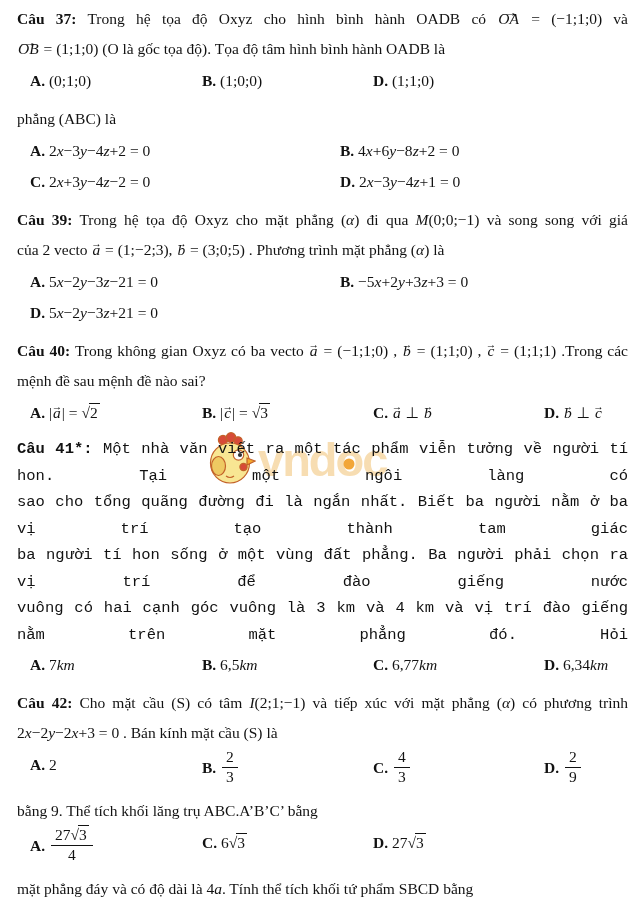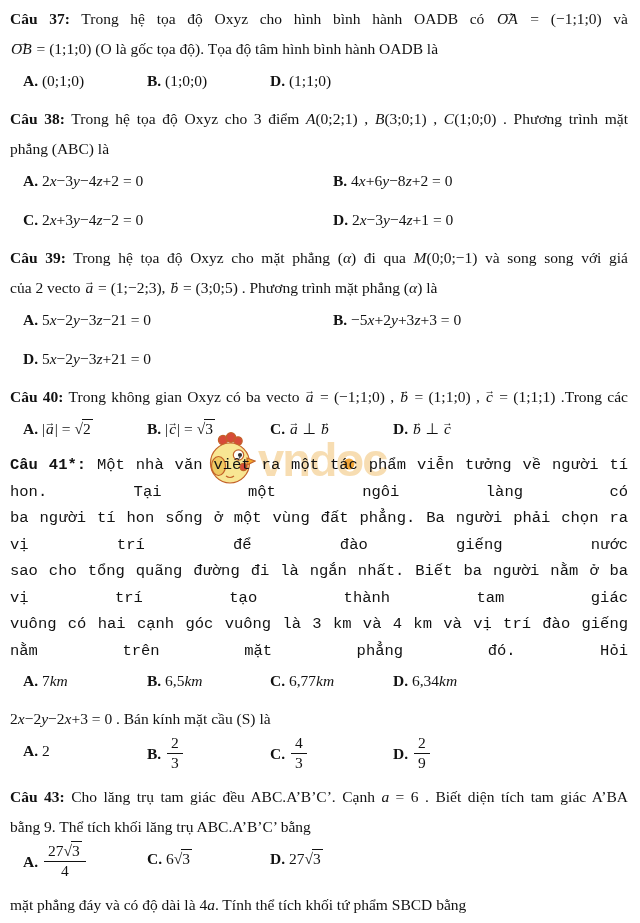--- a/index.html
+++ b/index.html
@@ -2,30 +2,30 @@
 <html style="--wm-text: #f7dcae; --wm-dot: #f2a22e;"><head>
 <meta charset="utf-8">
 <style>
   html,body{margin:0;padding:0;background:#fff;}
   .page{
     position:relative;width:640px;height:923px;background:#fff;overflow:hidden;
     font-family:"Liberation Serif",serif;font-size:15.5px;color:#121212;
     padding:4px 12px 0 10px;box-sizing:border-box;
   }
   .doc{position:relative;z-index:1;}
-  .question{margin-bottom:3px;}
+  .question{margin-bottom:3px;margin-left:7px;}
   .line{line-height:30px;white-space:normal;}
   .q-tight .line{line-height:26.5px;font-family:Liberation Mono, monospace;}
   .line.j{text-align:justify;text-align-last:justify;}
   .bseg{font-weight:bold;}
   .mseg i, .tseg i, .line i{font-style:italic;}
   
   .opt-row{display:grid;padding-left:13px;margin:2px 0 8px;line-height:30px;}
-  .cols4{grid-template-columns:124px 123px 123px 1fr;}
-  .cols2{grid-template-columns:310px 1fr;row-gap:9px;}
+  .cols4{grid-template-columns:124px 123px 123px 1fr;gap:48px;}
+  .cols2{grid-template-columns:310px 1fr;row-gap:1px;}
   .opt .letter{font-weight:bold;}
   
   .vec{position:relative;display:inline-block;font-style:italic;padding:0 1px;}
   .vec .varrow{
     position:absolute;top:-0.62em;left:50%;transform:translateX(-50%);
     font-size:0.66em;font-style:normal;letter-spacing:0;
   }
   .ovec .varrow{transform:translateX(-50%) scaleX(2.2);}
   
   .sqrt{display:inline-block;white-space:nowrap;}
@@ -87,79 +87,79 @@
       <div class="question">
         <div class="line j"><span class="bseg">Câu 37:</span><span class="tseg"> Trong hệ tọa độ Oxyz cho hình bình hành OADB có </span><span class="vec ovec"><span class="varrow">→</span><i>OA</i></span><span class="mseg"> = (−1;1;0)</span><span class="tseg"> và</span></div>
         <div class="line"><span class="vec ovec"><span class="varrow">→</span><i>OB</i></span><span class="mseg"> = (1;1;0)</span><span class="tseg"> (O là gốc tọa độ). Tọa độ tâm hình bình hành OADB là</span></div>
         <div class="opt-row cols4">
           <span class="opt"><b class="letter">A. </b><span class="mseg">(0;1;0)</span></span>
           <span class="opt"><b class="letter">B. </b><span class="mseg">(1;0;0)</span></span>
           <span class="opt"><b class="letter">D. </b><span class="mseg">(1;1;0)</span></span>
         </div>
       </div>
       <div class="question">
-        <div class="line j"><span class="bseg">Câu 38:</span><span class="tseg"> Trong hệ tọa độ Oxyz cho 3 điểm </span><span class="mseg"><i>A</i>(0;2;1) , <i>B</i>(3;0;1) , <i>C</i>(1;0;0)</span><span class="tseg"> . Phương trình mặt</span></div>
         <div class="line"><span class="tseg">phẳng (ABC) là</span></div>
         <div class="opt-row cols2">
           <span class="opt"><b class="letter">A. </b><span class="mseg">2<i>x</i>−3<i>y</i>−4<i>z</i>+2 = 0</span></span>
           <span class="opt"><b class="letter">B. </b><span class="mseg">4<i>x</i>+6<i>y</i>−8<i>z</i>+2 = 0</span></span>
           <span class="opt"><b class="letter">C. </b><span class="mseg">2<i>x</i>+3<i>y</i>−4<i>z</i>−2 = 0</span></span>
           <span class="opt"><b class="letter">D. </b><span class="mseg">2<i>x</i>−3<i>y</i>−4<i>z</i>+1 = 0</span></span>
         </div>
       </div>
       <div class="question">
         <div class="line j"><span class="bseg">Câu 39:</span><span class="tseg"> Trong hệ tọa độ Oxyz cho mặt phẳng </span><span class="mseg">(<i>α</i>)</span><span class="tseg"> đi qua </span><span class="mseg"><i>M</i>(0;0;−1)</span><span class="tseg"> và song song với giá</span></div>
         <div class="line"><span class="tseg">của 2 vecto </span><span class="vec"><span class="varrow">→</span><i>a</i></span><span class="mseg"> = (1;−2;3), </span><span class="vec"><span class="varrow">→</span><i>b</i></span><span class="mseg"> = (3;0;5)</span><span class="tseg"> . Phương trình mặt phẳng </span><span class="mseg">(<i>α</i>)</span><span class="tseg"> là</span></div>
         <div class="opt-row cols2">
           <span class="opt"><b class="letter">A. </b><span class="mseg">5<i>x</i>−2<i>y</i>−3<i>z</i>−21 = 0</span></span>
           <span class="opt"><b class="letter">B. </b><span class="mseg">−5<i>x</i>+2<i>y</i>+3<i>z</i>+3 = 0</span></span>
           <span class="opt"><b class="letter">D. </b><span class="mseg">5<i>x</i>−2<i>y</i>−3<i>z</i>+21 = 0</span></span>
         </div>
       </div>
       <div class="question">
         <div class="line j"><span class="bseg">Câu 40:</span><span class="tseg"> Trong không gian Oxyz có ba vecto </span><span class="vec"><span class="varrow">→</span><i>a</i></span><span class="mseg"> = (−1;1;0) , </span><span class="vec"><span class="varrow">→</span><i>b</i></span><span class="mseg"> = (1;1;0) , </span><span class="vec"><span class="varrow">→</span><i>c</i></span><span class="mseg"> = (1;1;1)</span><span class="tseg"> .Trong các</span></div>
+        <div class="line"><span class="tseg">mệnh đề sau mệnh đề nào sai?</span></div>
         <div class="opt-row cols4">
           <span class="opt"><b class="letter">A. </b><span class="mseg">|</span><span class="vec"><span class="varrow">→</span><i>a</i></span><span class="mseg">| = </span><span class="sqrt"><span class="rsign">√</span><span class="rbody">2</span></span></span>
           <span class="opt"><b class="letter">B. </b><span class="mseg">|</span><span class="vec"><span class="varrow">→</span><i>c</i></span><span class="mseg">| = </span><span class="sqrt"><span class="rsign">√</span><span class="rbody">3</span></span></span>
           <span class="opt"><b class="letter">C. </b><span class="vec"><span class="varrow">→</span><i>a</i></span><span class="mseg"> ⊥ </span><span class="vec"><span class="varrow">→</span><i>b</i></span></span>
           <span class="opt"><b class="letter">D. </b><span class="vec"><span class="varrow">→</span><i>b</i></span><span class="mseg"> ⊥ </span><span class="vec"><span class="varrow">→</span><i>c</i></span></span>
         </div>
       </div>
       <div class="question q-tight">
         <div class="line j"><span class="bseg">Câu 41*:</span><span class="tseg"> Một nhà văn viết ra một tác phẩm viễn tưởng về người tí hon. Tại một ngôi làng có</span></div>
+        <div class="line j"><span class="tseg">sao cho tổng quãng đường đi là ngắn nhất. Biết ba người nằm ở ba vị trí tạo thành tam giác</span></div>
         <div class="line j"><span class="tseg">ba người tí hon sống ở một vùng đất phẳng. Ba người phải chọn ra vị trí để đào giếng nước</span></div>
-        <div class="line j"><span class="tseg">sao cho tổng quãng đường đi là ngắn nhất. Biết ba người nằm ở ba vị trí tạo thành tam giác</span></div>
         <div class="line j"><span class="tseg">vuông có hai cạnh góc vuông là 3 km và 4 km và vị trí đào giếng nằm trên mặt phẳng đó. Hỏi</span></div>
         <div class="opt-row cols4">
           <span class="opt"><b class="letter">A. </b><span class="mseg">7<i>km</i></span></span>
           <span class="opt"><b class="letter">B. </b><span class="mseg">6,5<i>km</i></span></span>
           <span class="opt"><b class="letter">C. </b><span class="mseg">6,77<i>km</i></span></span>
           <span class="opt"><b class="letter">D. </b><span class="mseg">6,34<i>km</i></span></span>
         </div>
       </div>
       <div class="question">
+        <div class="line j"><span class="bseg">Câu 42:</span><span class="tseg"> Cho mặt cầu (S) có tâm </span><span class="mseg"><i>I</i>(2;1;−1)</span><span class="tseg"> và tiếp xúc với mặt phẳng </span><span class="mseg">(<i>α</i>)</span><span class="tseg"> có phương trình</span></div>
         <div class="line"><span class="mseg">2<i>x</i>−2<i>y</i>−2<i>x</i>+3 = 0</span><span class="tseg"> . Bán kính mặt cầu (S) là</span></div>
         <div class="opt-row cols4">
           <span class="opt"><b class="letter">A. </b><span class="mseg">2</span></span>
           <span class="opt"><b class="letter">B. </b><span class="frac">
               <span class="num"><span class="mseg">2</span></span>
               <span class="den"><span class="mseg">3</span></span>
             </span></span>
           <span class="opt"><b class="letter">C. </b><span class="frac">
               <span class="num"><span class="mseg">4</span></span>
               <span class="den"><span class="mseg">3</span></span>
             </span></span>
           <span class="opt"><b class="letter">D. </b><span class="frac">
               <span class="num"><span class="mseg">2</span></span>
               <span class="den"><span class="mseg">9</span></span>
             </span></span>
         </div>
       </div>
       <div class="question">
-        <div class="line j"><span class="bseg">Câu 43:</span><span class="tseg"> Cho lăng trụ tam giác đều ABC.A’B’C’. Cạnh </span><span class="mseg"><i>a</i> = 6</span><span class="tseg"> . Biết diện tích tam giác A’BA</span></div>
         <div class="line"><span class="tseg">bằng 9. Thể tích khối lăng trụ ABC.A’B’C’ bằng</span></div>
         <div class="opt-row cols4">
           <span class="opt"><b class="letter">A. </b><span class="frac">
               <span class="num"><span class="mseg">27</span><span class="sqrt"><span class="rsign">√</span><span class="rbody">3</span></span></span>
               <span class="den"><span class="mseg">4</span></span>
             </span></span>
           <span class="opt"><b class="letter">C. </b><span class="mseg">6</span><span class="sqrt"><span class="rsign">√</span><span class="rbody">3</span></span></span>
           <span class="opt"><b class="letter">D. </b><span class="mseg">27</span><span class="sqrt"><span class="rsign">√</span><span class="rbody">3</span></span></span>
         </div>
       </div>

